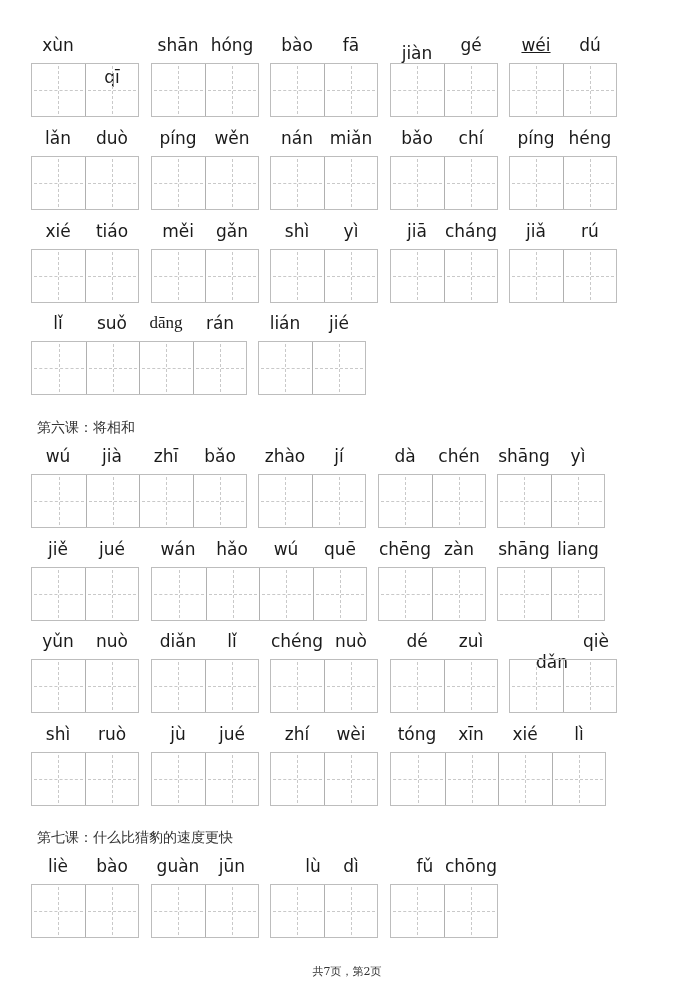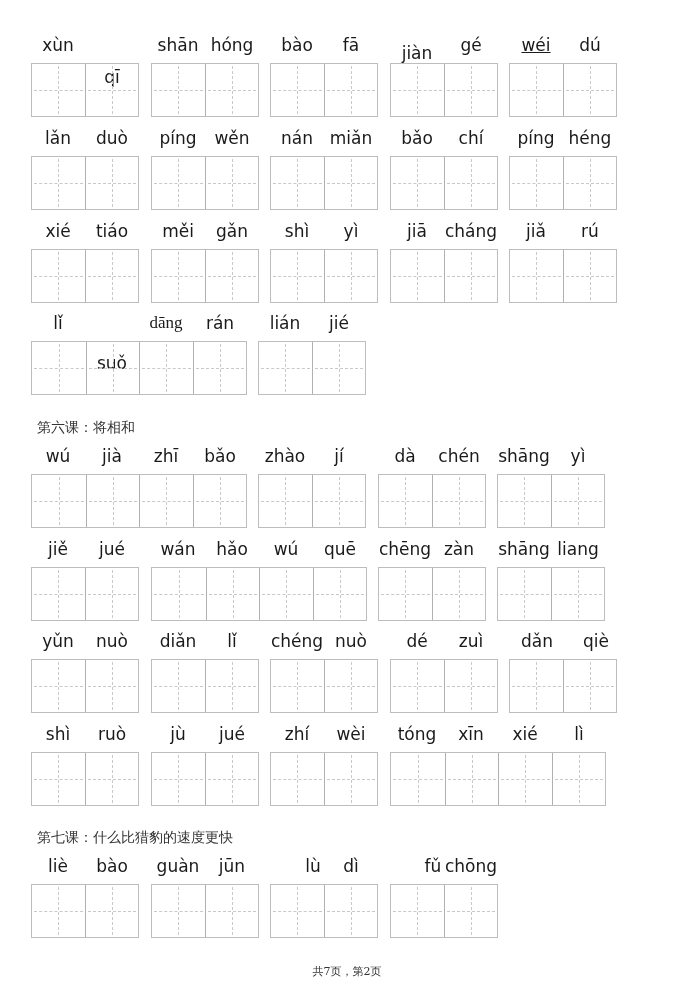--- a/index.html
+++ b/index.html
@@ -181,21 +181,21 @@
           <div class="boxes" style="width: 108px;">
             <div class="cell"></div>
             <div class="cell"></div>
           </div>
         </div>
       </div>
       <div class="row" style="top: 309px; width: 620px;">
         <div class="group" style="left: 0px; width: 216px;">
           <div class="pinyin-line">
             <span class="py" style="left: 0px;">lǐ</span>
-            <span class="py" style="left: 54px; margin-top: 40px;">suǒ</span>
+            <span class="py" style="left: 54px;">suǒ</span>
             <span class="py" style="left: 108px; font-family: Liberation Serif, serif;">dāng</span>
             <span class="py" style="left: 162px;">rán</span>
           </div>
           <div class="boxes" style="width: 216px;">
             <div class="cell"></div>
             <div class="cell"></div>
             <div class="cell"></div>
             <div class="cell"></div>
           </div>
         </div>
@@ -341,21 +341,21 @@
             <span class="py" style="left: 0px;">dé</span>
             <span class="py" style="left: 54px;">zuì</span>
           </div>
           <div class="boxes" style="width: 108px;">
             <div class="cell"></div>
             <div class="cell"></div>
           </div>
         </div>
         <div class="group" style="left: 478px; width: 108px;">
           <div class="pinyin-line">
-            <span class="py" style="left: 1px;">dǎn</span>
+            <span class="py" style="left: 16px; margin-top: 21px;">dǎn</span>
             <span class="py" style="left: 60px;">qiè</span>
           </div>
           <div class="boxes" style="width: 108px;">
             <div class="cell"></div>
             <div class="cell"></div>
           </div>
         </div>
       </div>
       <div class="row" style="top: 720px; width: 620px;">
         <div class="group" style="left: 0px; width: 108px;">
@@ -432,21 +432,21 @@
             <span class="py" style="left: 16px;">lù</span>
             <span class="py" style="left: 54px;">dì</span>
           </div>
           <div class="boxes" style="width: 108px;">
             <div class="cell"></div>
             <div class="cell"></div>
           </div>
         </div>
         <div class="group" style="left: 359px; width: 108px;">
           <div class="pinyin-line">
-            <span class="py" style="left: 16px;">fǔ</span>
+            <span class="py" style="left: 8px;">fǔ</span>
             <span class="py" style="left: 54px;">chōng</span>
           </div>
           <div class="boxes" style="width: 108px;">
             <div class="cell"></div>
             <div class="cell"></div>
           </div>
         </div>
       </div>
     </div>
   <div class="footer">共7页，第2页</div>

